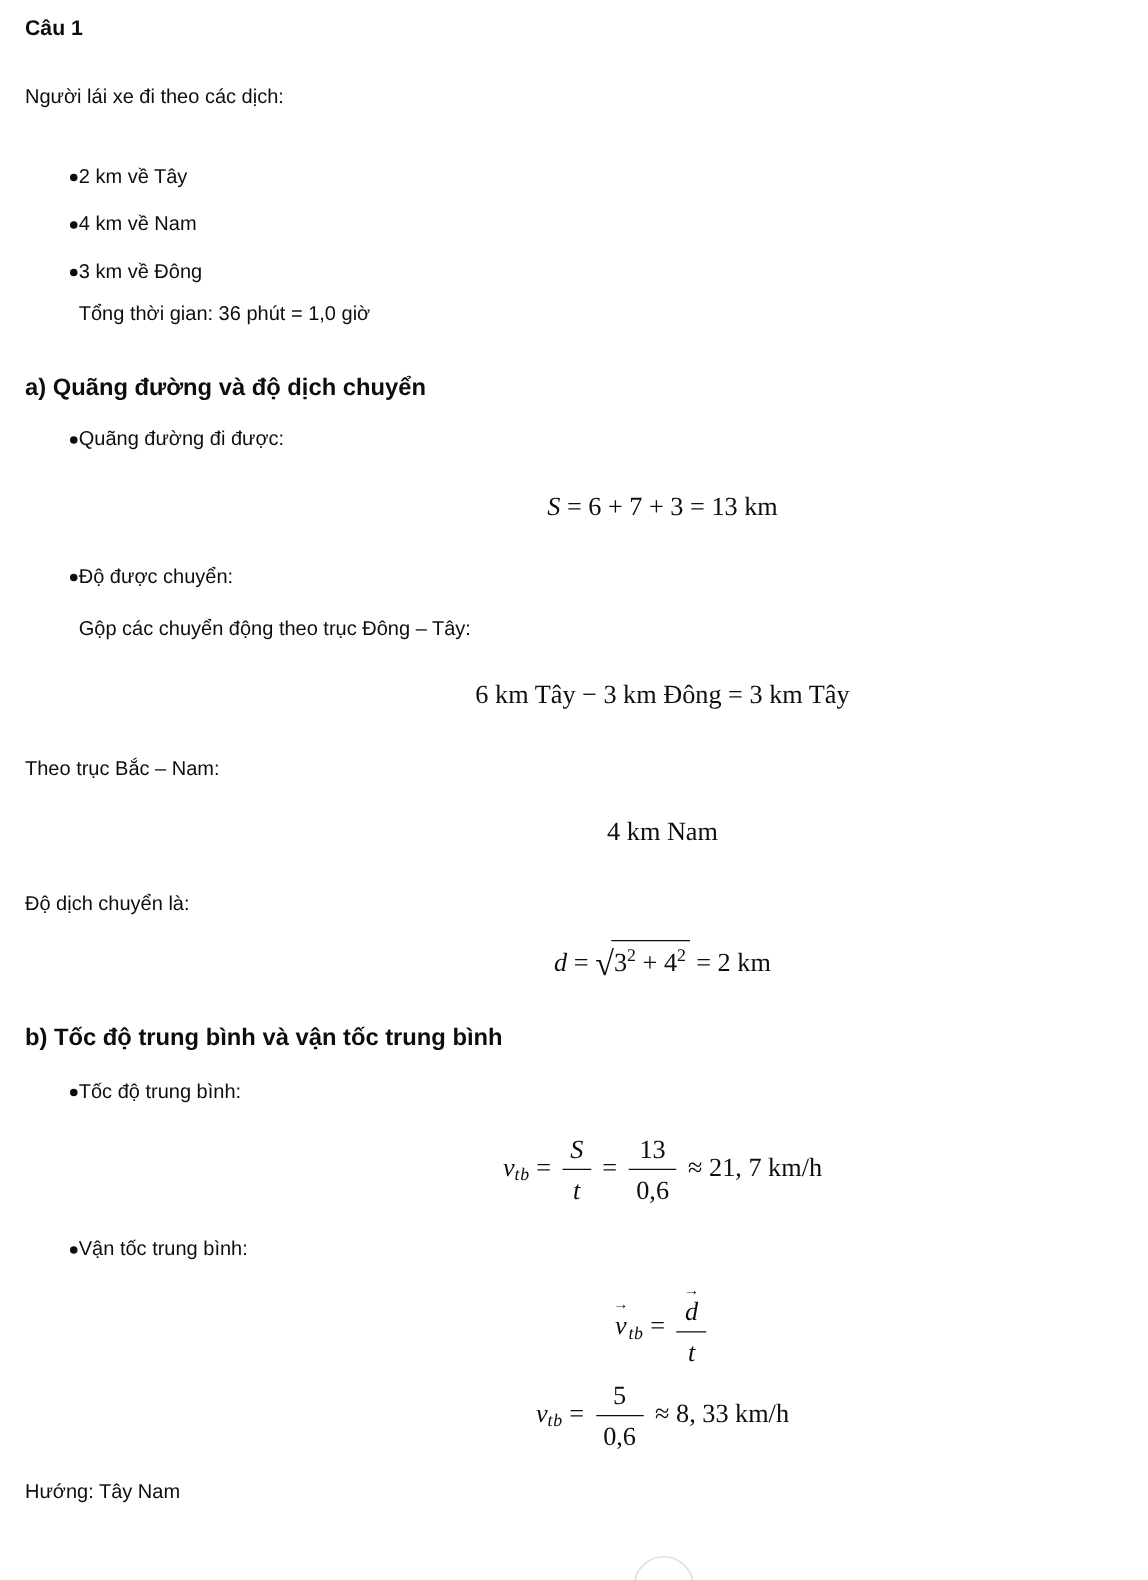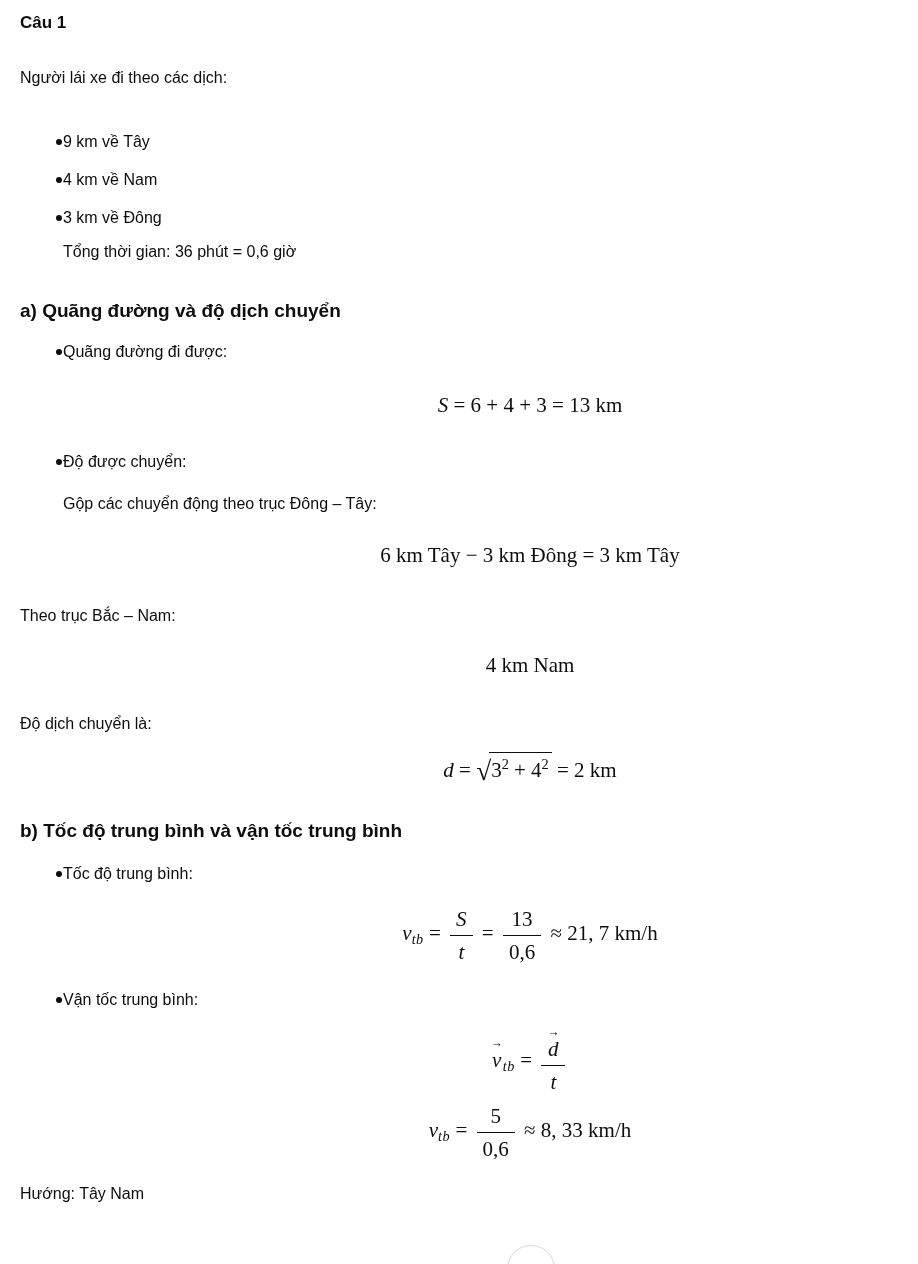--- a/index.html
+++ b/index.html
@@ -78,35 +78,35 @@
 </head>
 <body>
 
 <div class="page">
 
   <div class="q-title">Câu 1</div>
 
   <p class="para"><span>Người lái xe đi theo các dịch:</span></p>
 
   <ul class="blist" id="ul1">
-    <li><span class="dot"></span><span>9 km về </span><strong>Tây</strong></li>
+    <li><span class="dot"></span><span>2 km về </span><strong>Tây</strong></li>
     <li><span class="dot"></span><span>4 km về </span><strong>Nam</strong></li>
     <li><span class="dot"></span><span>3 km về </span><strong>Đông</strong>
-      <div class="li-cont"><span>Tổng thời gian: 36 phút = </span><strong>0,6 giờ</strong></div>
+      <div class="li-cont"><span>Tổng thời gian: 36 phút = </span><strong>1,0 giờ</strong></div>
     </li>
   </ul>
 
   <div class="sec-heading" id="h-a">a) Quãng đường và độ dịch chuyển</div>
 
   <ul class="blist" id="ul-a1">
     <li><span class="dot"></span><strong>Quãng đường đi được</strong><span>:</span></li>
   </ul>
 
   <div class="math-display" id="m-f1">
-    <span class="mi">S</span><span> = 6 + 4 + 3 = 13 km</span>
+    <span class="mi">S</span><span> = 6 + 7 + 3 = 13 km</span>
   </div>
 
   <ul class="blist" id="ul-a2">
     <li><span class="dot"></span><strong>Độ được chuyển</strong><span>:</span>
       <div class="sub-para">Gộp các chuyển động theo trục Đông – Tây:</div>
     </li>
   </ul>
 
   <div class="math-display" id="m-f2">6 km Tây − 3 km Đông = 3 km Tây</div>
 

